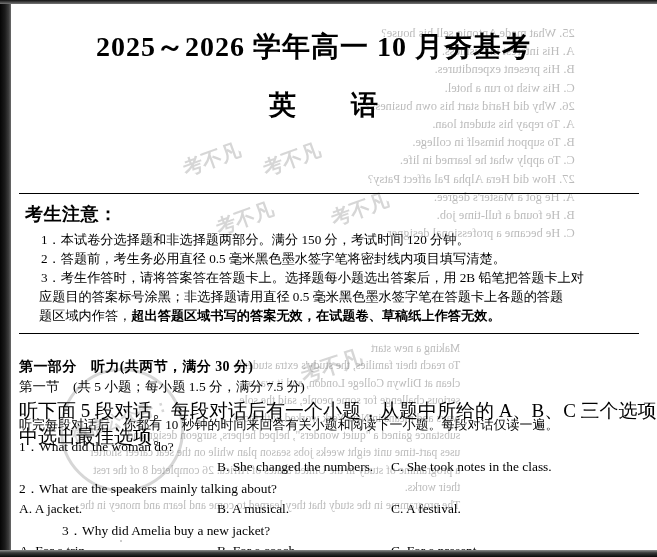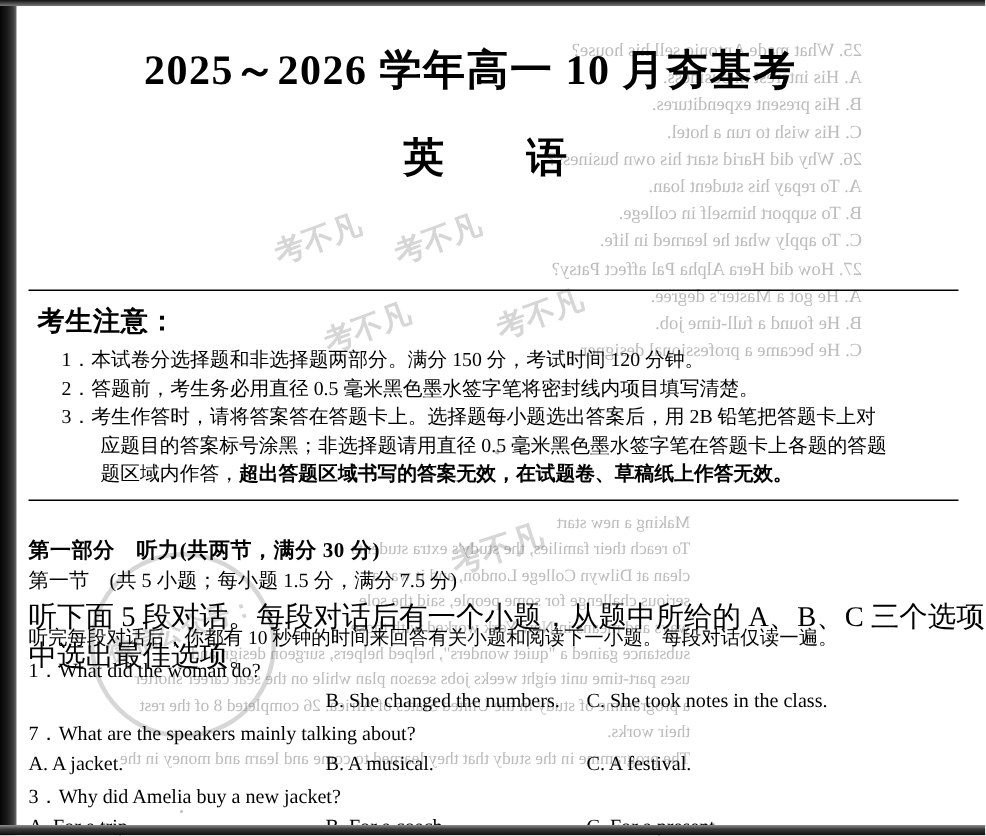--- a/index.html
+++ b/index.html
@@ -115,21 +115,21 @@
     font-weight: 700;
     margin: 2px 0 4px 6px;
     letter-spacing: .5px;
   }
   .notice-li {
     font-size: 13.2px;
     line-height: 19px;
     margin-left: 22px;
     text-indent: 0;
   }
-  .notice-li.cont { margin-left: 48px; }
+  .notice-li.cont { margin-left: 20px; }
   .bold { font-weight: 700; }
 
   
   .sec {
     position: absolute;
     z-index: 5;
     font-size: 13.5px;
     font-family: "Liberation Serif", serif;
   }
   .part-title {
@@ -222,28 +222,28 @@
   <div class="sec sub-title">第一节　(共 5 小题；每小题 1.5 分，满分 7.5 分)</div>
   <div class="sec instr1">听下面 5 段对话。每段对话后有一个小题，从题中所给的 A、B、C 三个选项中选出最佳选项。</div>
   <div class="sec instr2">听完每段对话后，你都有 10 秒钟的时间来回答有关小题和阅读下一小题。每段对话仅读一遍。</div>
 
   <div class="q" style="top:438px;">1．What did the woman do?</div>
   <div class="opts" style="top:459px; height:18px;">
     <span class="o2">B. She changed the numbers.</span>
     <span class="o3">C. She took notes in the class.</span>
   </div>
 
-  <div class="q" style="top:480px;">7．What are the speakers mainly talking about?</div>
+  <div class="q" style="top:480px;">2．What are the speakers mainly talking about?</div>
   <div class="opts" style="top:501px; height:18px;">
     <span class="o1">A. A jacket.</span>
     <span class="o2">B. A musical.</span>
     <span class="o3">C. A festival.</span>
   </div>
 
-  <div class="q" style="top:522px;">3．Why did Amelia buy a new jacket?</div>
+  <div class="q" style="top:522px;margin-left:43px;">3．Why did Amelia buy a new jacket?</div>
   <div class="opts" style="top:543px; height:18px;">
     <span class="o1">A. For a trip.</span>
     <span class="o2">B. For a coach.</span>
     <span class="o3">C. For a present.</span>
   </div>
 
   <div class="scan-edge-left"></div>
   <div class="scan-edge-bottom"></div>
   <div class="scan-edge-top"></div>
 </div>

